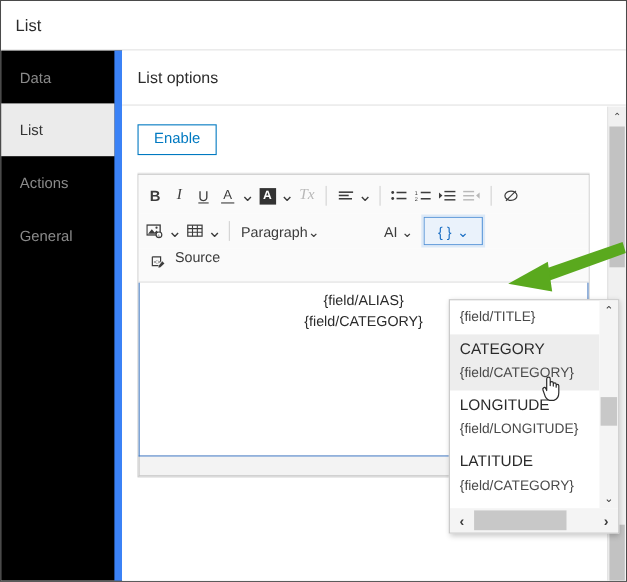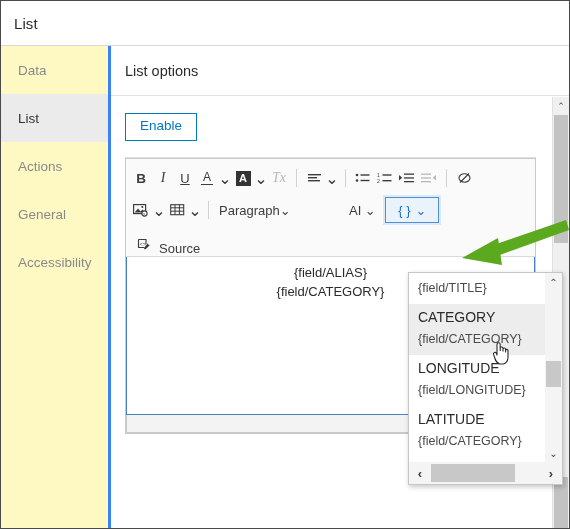--- a/index.html
+++ b/index.html
@@ -38,23 +38,23 @@
   
   .body-row {
     display: flex;
     height: calc(529px - 45px - 2px);
   }
 
   
   .sidebar {
     width: 110px;
     flex: 0 0 110px;
-    border-right: 3px solid #3b82f6;
-    box-sizing: border-box;
-    background: #fef9c3;
+    border-right: 7px solid #3b82f6;
+    box-sizing: border-box;
+    background: #000000;
     padding-top: 0;
   }
   .side-item {
     height: 48px;
     display: flex; align-items: center;
     padding-left: 17px;
     font-size: 13.5px;
     color: #8a8a8a;
     box-sizing: border-box;
     cursor: pointer;
@@ -182,21 +182,21 @@
     border: 1px solid #4f8fd6;
     background: #eaf2fb;
     color: #1b6fc4;
     font-size: 13px;
     cursor: pointer;
     box-sizing: border-box;
     outline: 2px solid #dce9f7;
   }
 
   .src-row {
-    display:flex;align-items:flex-end;
+    display:flex;align-items:flex-start;
     height: 30px; padding: 0 6px;
     background: #fafafa;
     border-bottom: 1px solid #d9d9d9;
     gap: 5px;
   }
   .src-label { font-size: 13px; color: #3c3c3c; cursor:pointer; }
 
   .edit-area {
     border: 1px solid #4b7fc4;
     border-top: none;
@@ -334,23 +334,20 @@
         <span>Data</span>
       </div>
       <div class="side-item active">
         <span>List</span>
       </div>
       <div class="side-item">
         <span>Actions</span>
       </div>
       <div class="side-item">
         <span>General</span>
-      </div>
-      <div class="side-item">
-        <span>Accessibility</span>
       </div>
     </div>
 
     <div class="main">
 
       <div class="main-header">
         <span>List options</span>
       </div>
 
       <div class="main-scrollarea">

